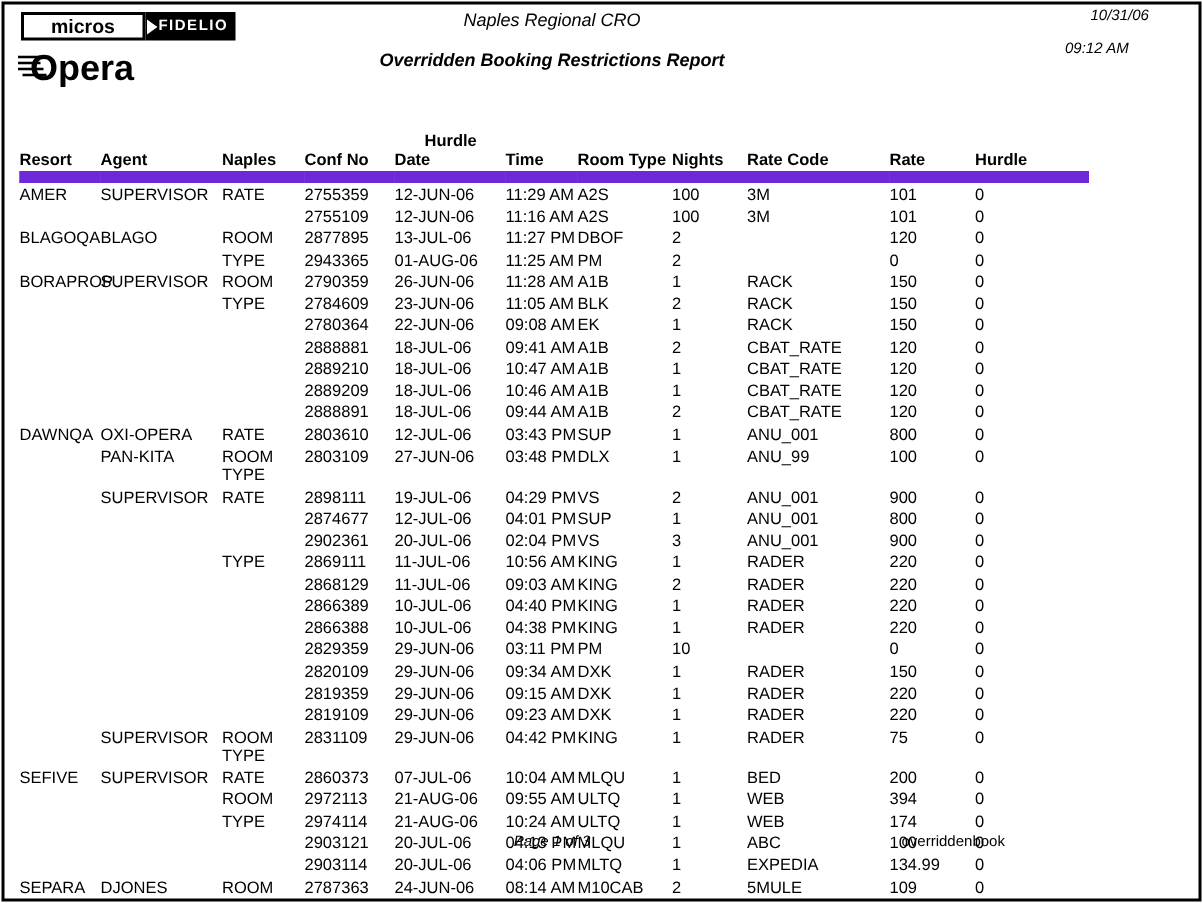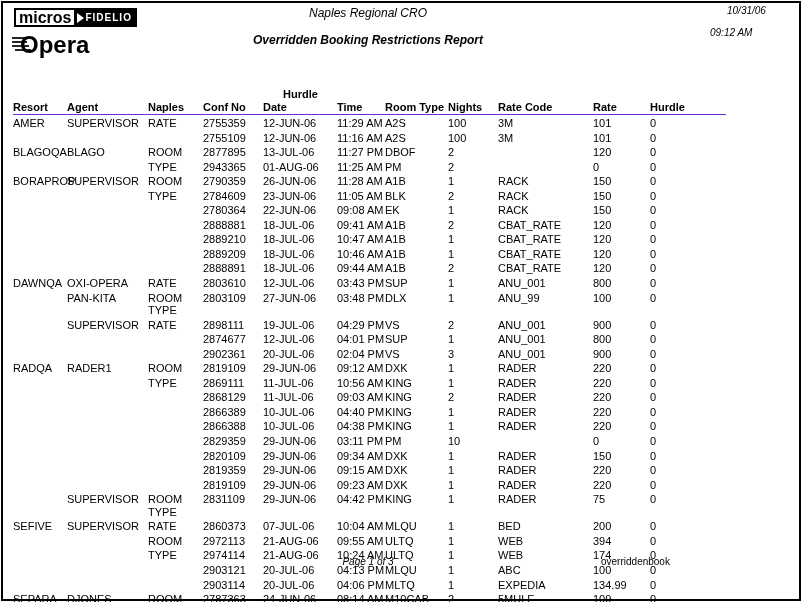--- a/index.html
+++ b/index.html
@@ -1,36 +1,36 @@
 <!DOCTYPE html>
 <html><head>
 <meta charset="utf-8">
 <style>
   html,body{margin:0;padding:0;background:#fff;}
   body{width:802px;height:602px;position:relative;font-family:"Liberation Sans",sans-serif;color:#000;overflow:hidden;}
   .page-border{position:absolute;left:1px;top:1px;right:1px;bottom:1px;border:2px solid #000;pointer-events:none;}
 
   
   .micros-logo{position:absolute;left:14px;top:8px;display:flex;align-items:stretch;}
-  .micros-box{border:2px solid #000;background:#fff;color:#000;font-weight:bold;font-size:16px;line-height:15px;padding:0 3px;}
+  .micros-box{border:2px solid #000;background:#fff;color:#000;font-weight:bold;font-size:13px;line-height:15px;padding:0 18px;}
   .fidelio-wrap{display:flex;align-items:center;background:#000;color:#fff;padding:0 5px 0 1px;margin-left:0;text-align:right;}
   .fidelio-arrow{width:0;height:0;border-top:5px solid transparent;border-bottom:5px solid transparent;border-left:7px solid #fff;margin-right:1px;}
   .fidelio-box{font-weight:bold;font-size:10px;letter-spacing:1px;}
   .opera-logo{position:absolute;left:12px;top:28px;}
 
   
   .title-line1{position:absolute;left:0;right:66px;top:6px;text-align:center;font-size:12px;font-style:italic;}
   .title-line2{position:absolute;left:0;right:66px;top:33px;text-align:center;font-size:12px;font-style:italic;font-weight:bold;}
   .hdr-date{position:absolute;left:727px;top:5px;font-size:10px;font-style:italic;}
   .hdr-time{position:absolute;left:710px;top:27px;font-size:10px;font-style:italic;}
 
   
   .report-table{position:absolute;left:13px;top:88px;width:713px;border-collapse:collapse;table-layout:fixed;font-size:11px;}
   .report-table th,.report-table td{padding:0;text-align:left;white-space:nowrap;overflow:visible;}
-  .report-table thead th{font-weight:bold;vertical-align:bottom;line-height:12.5px;border-bottom:1px solid #6d28d9;padding-bottom:1px;}
+  .report-table thead th{font-weight:bold;vertical-align:bottom;line-height:12.5px;border-bottom:8px solid #6d28d9;padding-bottom:1px;}
   .report-table tbody td{line-height:12.55px;vertical-align:top;padding-top:2px;}
   .hdr-top-label{padding-left:20px;}
   .col-resort{width:54px}.col-agent{width:81px}.col-action{width:55px}
   .col-conf_no{width:60px}.col-hurdle_date{width:74px}.col-time{width:48px}
   .col-room_type{width:63px}.col-nights{width:50px}.col-rate_code{width:95px}
   .col-rate{width:57px}.col-hurdle{width:76px}
   td.col-action{white-space:pre-line;}
 
   
   .footer-page{position:absolute;left:0;right:66px;top:556px;text-align:center;font-size:10px;font-style:italic;}
@@ -289,33 +289,20 @@
         <td class="col-conf_no">2902361</td>
         <td class="col-hurdle_date">20-JUL-06</td>
         <td class="col-time">02:04 PM</td>
         <td class="col-room_type">VS</td>
         <td class="col-nights">3</td>
         <td class="col-rate_code">ANU_001</td>
         <td class="col-rate">900</td>
         <td class="col-hurdle">0</td>
       </tr>
       <tr>
-        <td class="col-resort">RADQA</td>
-        <td class="col-agent">RADER1</td>
-        <td class="col-action">ROOM</td>
-        <td class="col-conf_no">2819109</td>
-        <td class="col-hurdle_date">29-JUN-06</td>
-        <td class="col-time">09:12 AM</td>
-        <td class="col-room_type">DXK</td>
-        <td class="col-nights">1</td>
-        <td class="col-rate_code">RADER</td>
-        <td class="col-rate">220</td>
-        <td class="col-hurdle">0</td>
-      </tr>
-      <tr>
         <td class="col-resort"></td>
         <td class="col-agent"></td>
         <td class="col-action">TYPE</td>
         <td class="col-conf_no">2869111</td>
         <td class="col-hurdle_date">11-JUL-06</td>
         <td class="col-time">10:56 AM</td>
         <td class="col-room_type">KING</td>
         <td class="col-nights">1</td>
         <td class="col-rate_code">RADER</td>
         <td class="col-rate">220</td>

